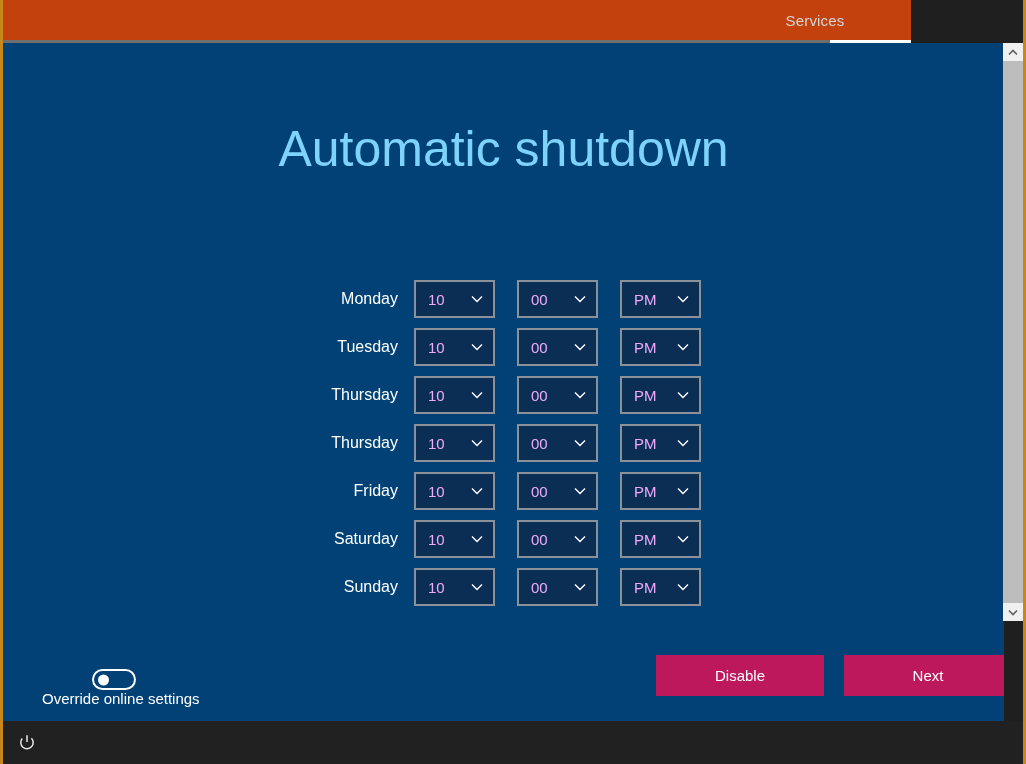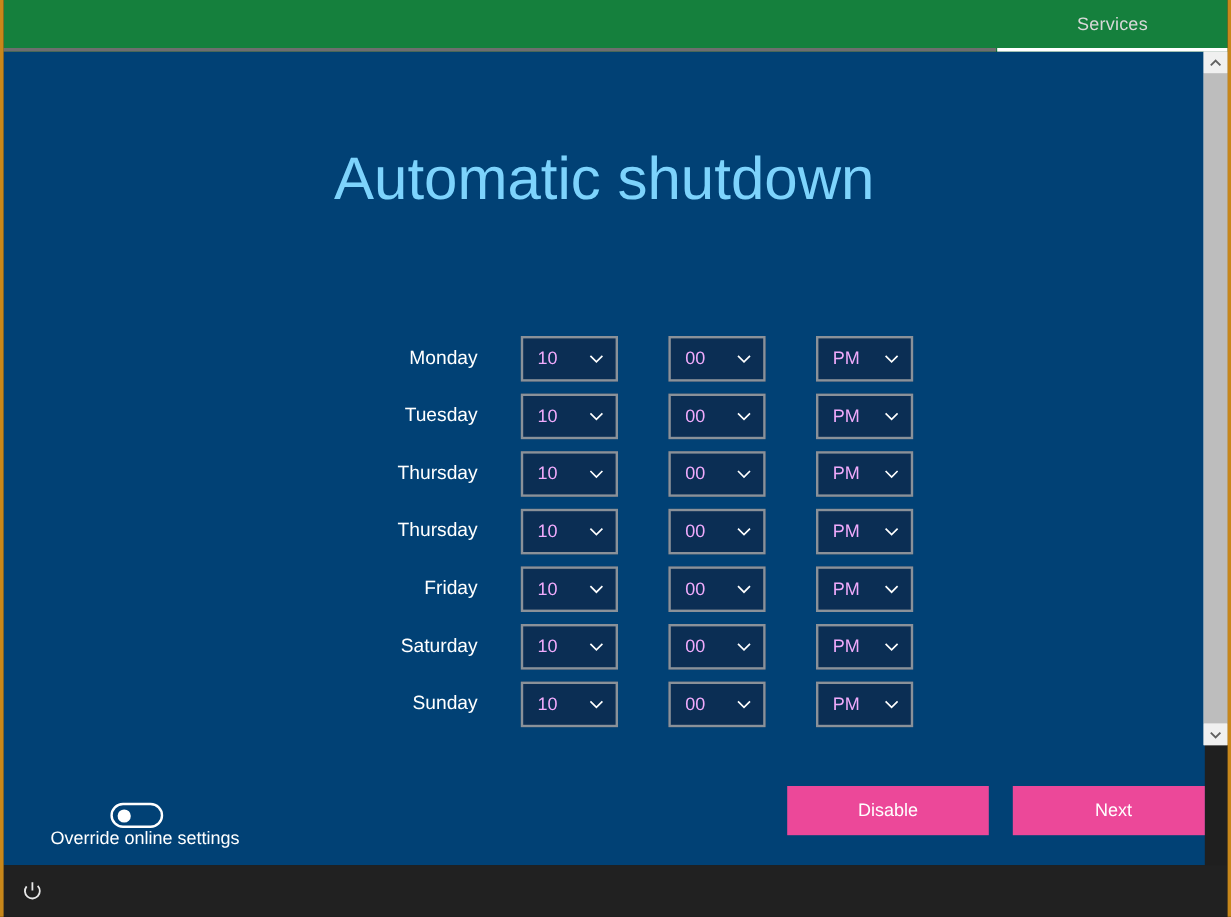--- a/index.html
+++ b/index.html
@@ -33,23 +33,23 @@
     z-index: 40;
   }
   .edge-left  { left: 0; }
   .edge-right { right: 0; }
 
   
   .topbar {
     position: absolute;
     left: 3px;
     top: 0;
-    width: 1020px;
+    width: 908px;
     height: 43px;
-    background: #15803d;
+    background: #c2410c;
     z-index: 10;
   }
   .tab-strip {
     position: absolute;
     right: 0;
     top: 0;
     height: 43px;
     display: flex;
     align-items: center;
   }
@@ -122,21 +122,20 @@
     left: 0;
     top: 232px;
     width: 1001px;
   }
   .row {
     display: flex;
     align-items: center;
     height: 48px;
     padding-left: 313px;
     box-sizing: border-box;
-    gap: 20px;
   }
   .day-label {
     width: 82px;
     margin-right: 16px;
     text-align: right;
     color: #ffffff;
     font-size: 16px;
     font-weight: 400;
     white-space: nowrap;
   }
@@ -214,21 +213,21 @@
 
   .footer-buttons {
     position: absolute;
     top: 612px;
     left: 653px;
     display: flex;
   }
   .btn {
     width: 168px;
     height: 41px;
-    background: #ec4899;
+    background: #be185d;
     color: #ffffff;
     font-size: 15px;
     display: flex;
     align-items: center;
     justify-content: center;
     border: none;
     cursor: pointer;
     font-family: "Liberation Sans", sans-serif;
   }
   .btn + .btn { margin-left: 20px; }

